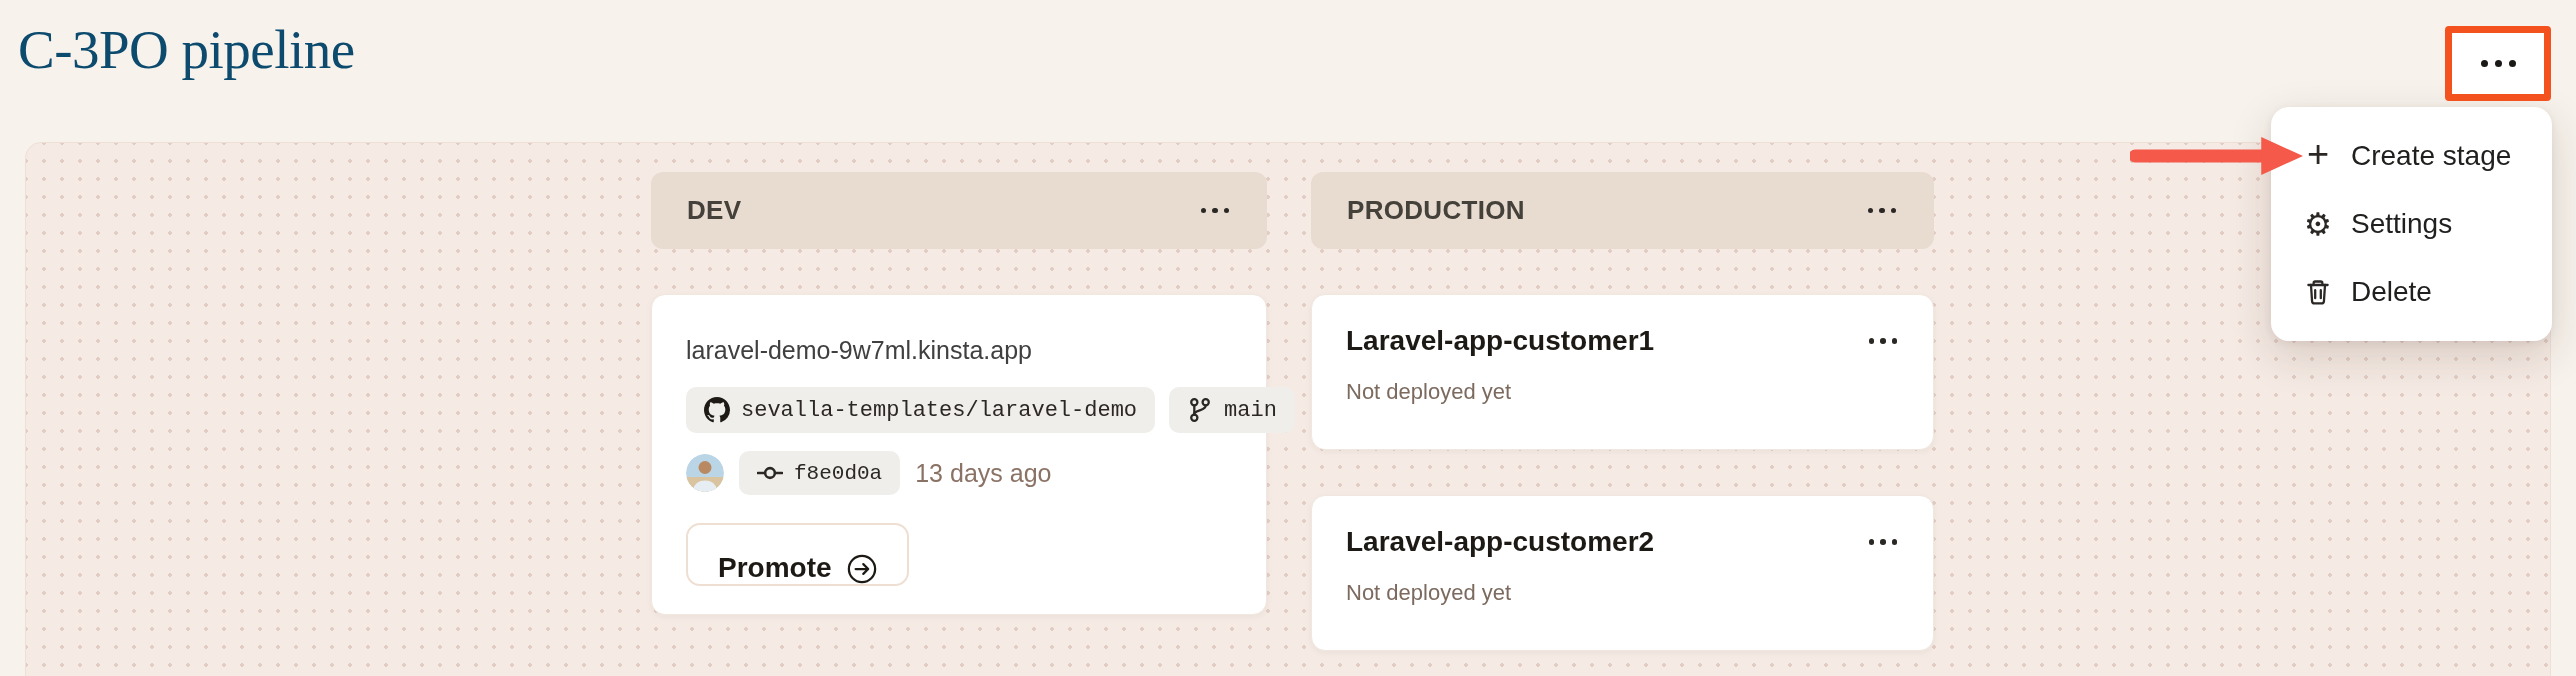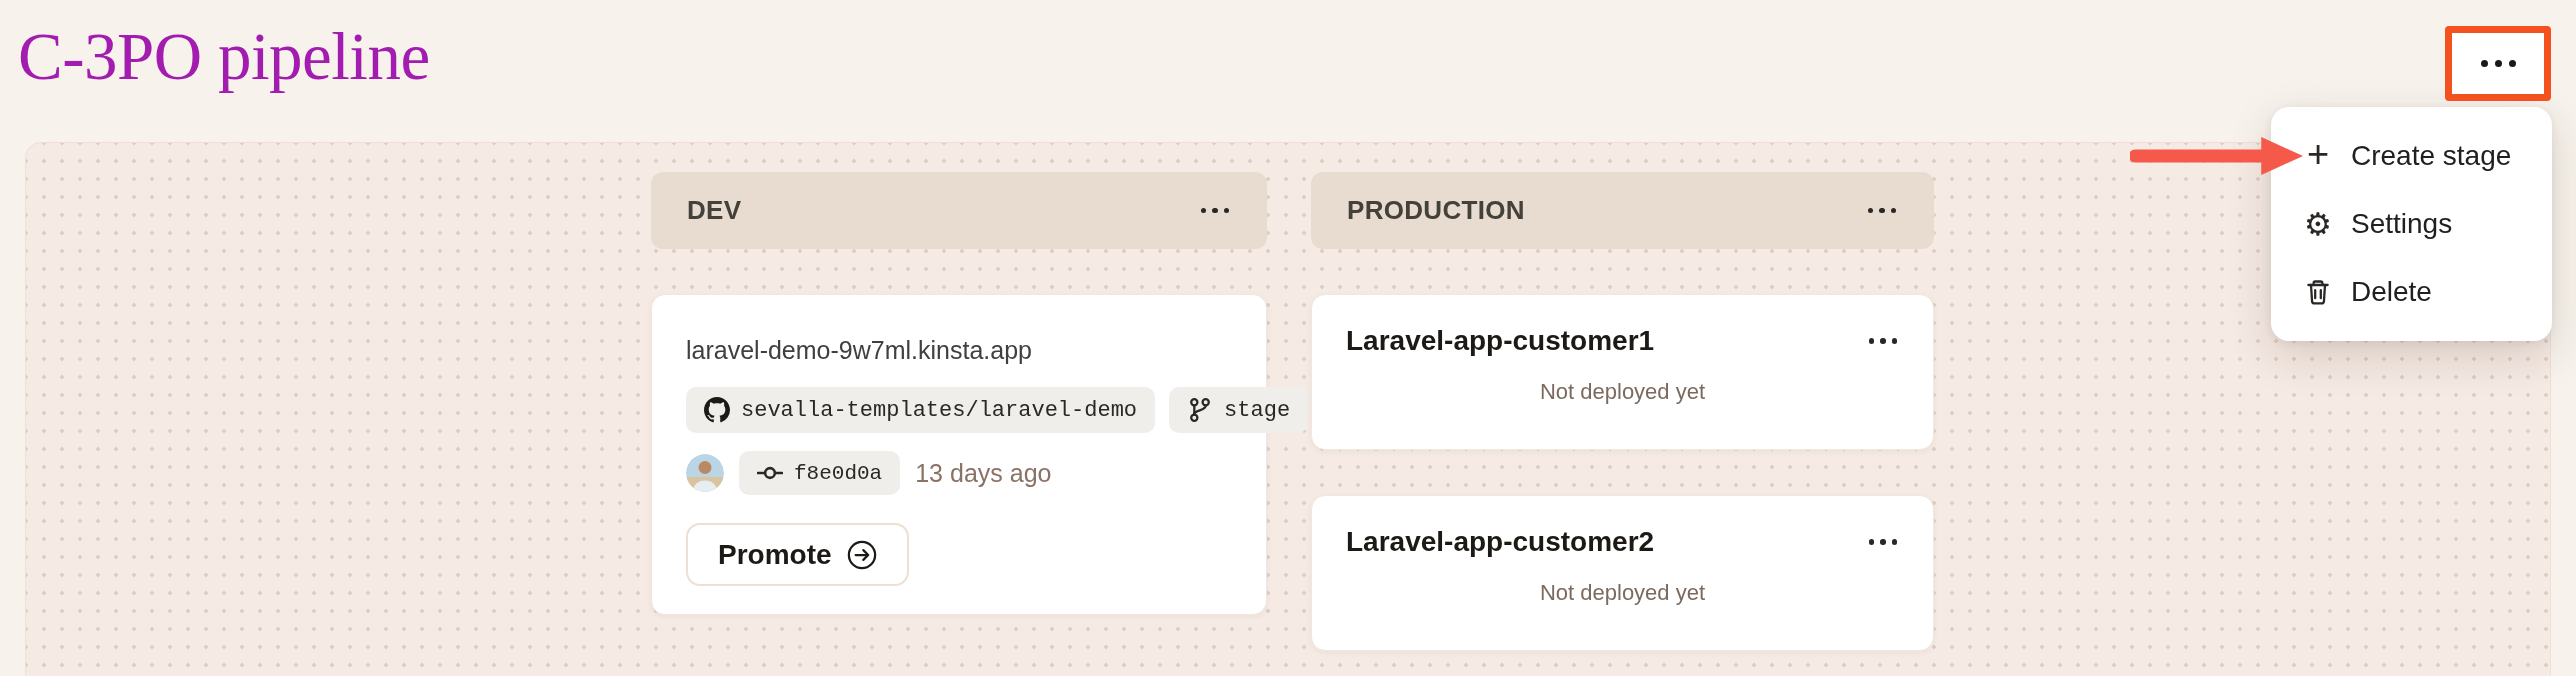--- a/index.html
+++ b/index.html
@@ -7,21 +7,21 @@
   #screen{
     position:relative; width:2576px; height:676px; overflow:hidden;
     background:#f7f2ec;
     font-family:"Liberation Sans", sans-serif;
     color:#1d1a16;
   }
   
   .page-title{
     position:absolute; left:18px; top:18px;
     font-family:"Liberation Serif", serif;
-    font-size:67px; font-weight:500; letter-spacing:-0.5px; color:#a21caf;
+    font-size:55px; font-weight:500; letter-spacing:-0.5px; color:#0c4a6e;
   }
   
   .panel{
     position:absolute; left:25px; top:142px; width:2526px; height:555px;
     background-color:#f5eae4;
     background-image:radial-gradient(circle, #e1cdc4 1.7px, transparent 1.8px);
     background-size:18px 18px; background-position:9px 9px;
     border:1px solid #eee0d7; border-radius:16px;
   }
   .stage-col{ position:absolute; top:29px; }
@@ -36,40 +36,40 @@
   
   .dots{ display:inline-flex; gap:6px; align-items:center; cursor:pointer; padding:6px 2px; }
   .dots i{ width:6px; height:6px; border-radius:50%; background:#2a2724; display:block; }
   .dots.small i{ width:5.5px; height:5.5px; }
   
   .card{
     margin-top:45px; background:#ffffff; border:1px solid #f0e7de;
     border-radius:14px; box-shadow:0 2px 6px rgba(84,56,38,0.05);
     padding:28px 34px;
   }
-  .card.simple{ height:156px; padding:30px 34px;text-align:center; }
+  .card.simple{ height:156px; padding:30px 34px; }
   .card-title-row{ display:flex; align-items:center; justify-content:space-between; }
   .card-title-left{ display:flex; align-items:center; gap:15px; }
   .app-name{ font-size:28px; font-weight:700; color:#1d1a16; }
   .check-badge{ width:30px; height:30px; display:block; }
   .app-domain{ margin-top:13px; font-size:25px; color:#404040; }
   .badge-row{ margin-top:22px; display:flex; gap:14px; align-items:center; }
   .pill{
     display:inline-flex; align-items:center; gap:11px;
     background:#f0eeeb; border-radius:10px; height:46px; padding:0 18px;
     font-family:"Liberation Mono", monospace; font-size:22px; color:#2a2724;
     white-space:nowrap;
   }
   .pill svg{ width:26px; height:26px; flex:0 0 auto; }
   .commit-row{ margin-top:18px; display:flex; align-items:center; gap:15px; }
   .commit-row .pill{ height:44px; font-size:21px; }
   .avatar{ width:38px; height:38px; border-radius:50%; overflow:hidden; display:block; }
   .time-ago{ font-size:25px; color:#8a7265; }
   .promote-btn{
-    margin-top:28px; display:inline-flex; align-items:center; gap:15px;
+    margin-top:28px; display:inline-flex; align-items:flex-end; gap:15px;
     height:63px; padding:0 30px; background:#fff;
     border:2px solid #eedfd2; border-radius:14px; cursor:pointer;
     font-family:"Liberation Sans", sans-serif;
     font-size:28px; font-weight:700; color:#1d1a16;
   }
   .promote-btn svg{ width:30px; height:30px; }
   .not-deployed{ margin-top:22px; font-size:22px; color:#7c6a5e; }
   
   .more-btn{
     position:absolute; left:2445px; top:26px; width:106px; height:75px;
@@ -129,21 +129,21 @@
             <span>sevalla-templates/laravel-demo</span>
           </span>
           <span class="pill">
             <svg viewBox="0 0 16 16" fill="none" stroke="#2a2724" stroke-width="1.4">
               <circle cx="4.5" cy="3.2" r="1.9"></circle>
               <circle cx="11.5" cy="3.2" r="1.9"></circle>
               <circle cx="4.5" cy="12.8" r="1.9"></circle>
               <path d="M4.5 5.1v5.8" stroke-linecap="round"></path>
               <path d="M11.5 5.1c0 3.4-4.4 2.3-7 4.8" stroke-linecap="round"></path>
             </svg>
-            <span>stage</span>
+            <span>main</span>
           </span>
         </div>
 
         <div class="commit-row">
           <svg class="avatar" viewBox="0 0 38 38">
             <defs>
                 <clipPath id="avclip">
                   <circle cx="19" cy="19" r="19"></circle>
                 </clipPath>
               </defs>

